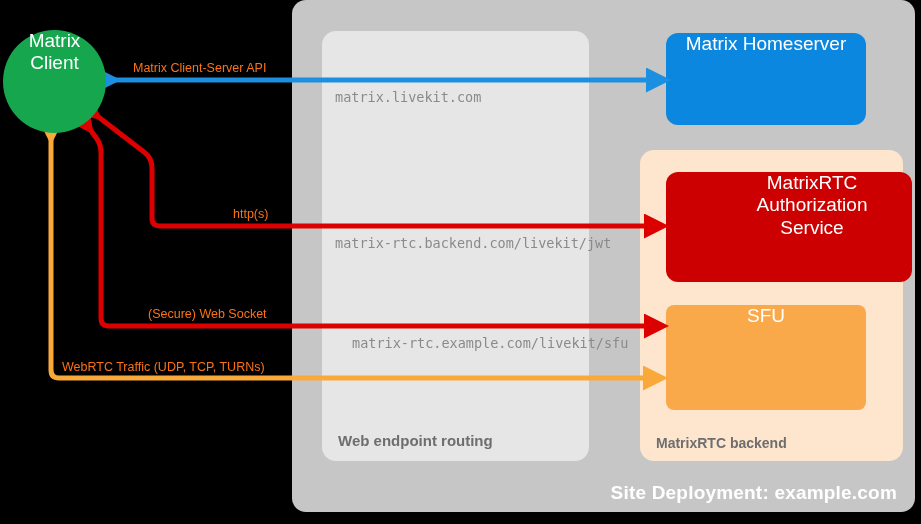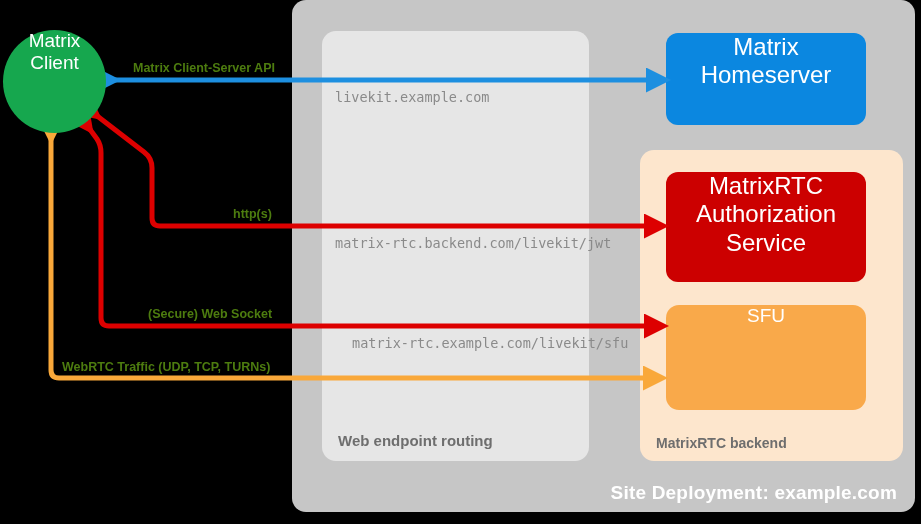--- a/index.html
+++ b/index.html
@@ -105,74 +105,75 @@
     font-size: 19px;
     z-index: 6;
   }
   .homeserver-node {
     left: 666px;
     top: 33px;
     width: 200px;
     height: 92px;
     border-radius: 12px;
     background: #0b87e0;
-    font-size: 24px;
+    font-size: 19px;
   }
   .authsvc-node {
     left: 666px;
     top: 172px;
     width: 200px;
     height: 110px;
     border-radius: 12px;
     background: #cc0000;
-    font-size: 24px;
+    font-size: 19px;
+    padding-left: 46px;
   }
   .sfu-node {
     left: 666px;
     top: 305px;
     width: 200px;
     height: 105px;
-    border-radius: 13px;
+    border-radius: 8px;
     background: #f9a94a;
     font-size: 19px;
   }
 
   
   .arrow-layer {
     position: absolute;
     left: 0;
     top: 0;
     width: 921px;
     height: 524px;
     pointer-events: none;
   }
   .arrow-layer.under { z-index: 1; }
   .arrow-layer.over  { z-index: 5; }
 
   
   .edge-label {
     position: absolute;
-    color: #4d7c0f;
+    color: #f97316;
     font-size: 12.5px;
-    font-weight: bold;
+    font-weight: normal;
     white-space: nowrap;
     z-index: 7;
   }
 </style>
 </head>
 <body>
 
 <div id="stage">
 
   <div class="site-deployment">
     <div class="site-deployment-label">Site Deployment: example.com</div>
   </div>
 
   <div class="web-routing">
-    <div class="endpoint" style="top:58px;">livekit.example.com</div>
+    <div class="endpoint" style="top:58px;">matrix.livekit.com</div>
     <div class="endpoint" style="top:204px;">matrix-rtc.backend.com/livekit/jwt</div>
     <div class="endpoint" style="top:304px;margin-left:17px;">matrix-rtc.example.com/livekit/sfu</div>
     <div class="web-routing-label">Web endpoint routing</div>
   </div>
 
   <div class="rtc-backend">
     <div class="rtc-backend-label">MatrixRTC backend</div>
   </div>
 
   <svg class="arrow-layer under" width="921" height="524" viewBox="0 0 921 524">

